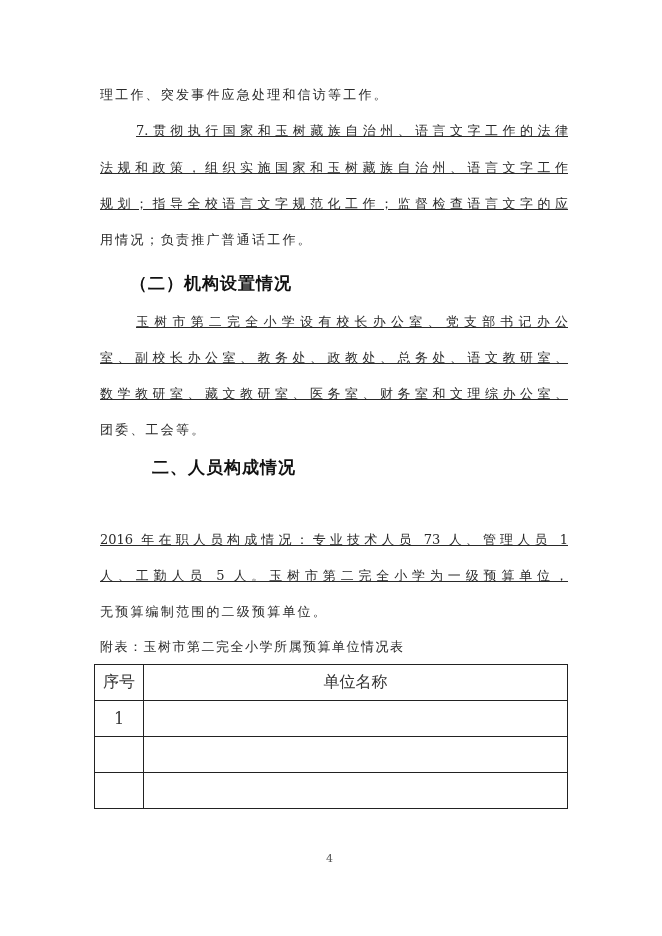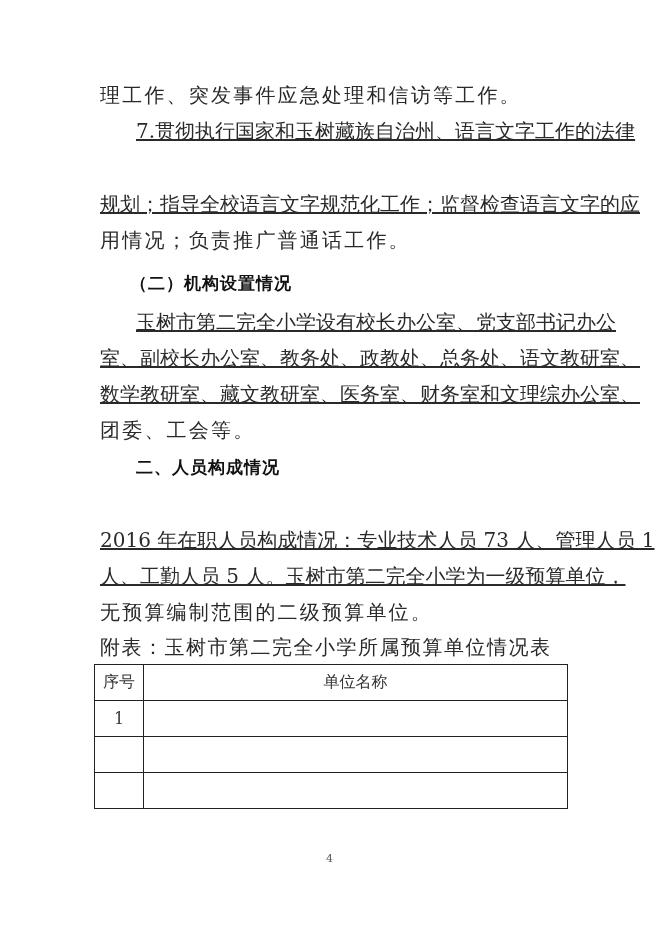--- a/index.html
+++ b/index.html
@@ -1,49 +1,50 @@
 <!DOCTYPE html>
 <html><head>
 <meta charset="utf-8">
 <style>
   html, body { margin: 0; padding: 0; background: #ffffff; }
   body { width: 662px; height: 936px; position: relative; overflow: hidden;
          font-family: "DejaVu Serif", "Liberation Serif", serif; color: #222; }
   .page { position: absolute; left: 0; top: 0; width: 662px; height: 936px; background: #fff; }
-  .line { position: absolute; left: 100px; width: 468px; font-size: 20px; line-height: 22px;
+  .line { position: absolute; left: 100px; width: 468px; font-size: 13px; line-height: 22px;
           white-space: nowrap; letter-spacing: 2.2px; color: #2a2a2a; }
   .indent { left: 136px; width: 432px; }
   .justify { text-align: justify; text-align-last: justify; letter-spacing: 0; text-decoration: underline; }
   .heading { font-family: "DejaVu Sans", "Liberation Sans", sans-serif; font-weight: bold;
              color: #111; letter-spacing: 1px; font-size: 17px; }
   table.units { position: absolute; left: 94px; top: 664px; width: 474px; border-collapse: collapse; }
   table.units td, table.units th { border: 1.5px solid #222; height: 35px; padding: 0;
              font-weight: normal; font-size: 16px; color: #333; text-align: center; }
   table.units .c1 { width: 48px; }
   .pageno { position: absolute; left: 326px; top: 852px; font-size: 11px; color: #555; }
 </style>
 </head>
 <body>
 
 <div class="page">
 
   <div class="line" style="top:84px">理工作、突发事件应急处理和信访等工作。</div>
 
   <div class="line indent justify" style="top:120px">7.贯彻执行国家和玉树藏族自治州、语言文字工作的法律</div>
+  <div class="line justify" style="top:157px">法规和政策，组织实施国家和玉树藏族自治州、语言文字工作</div>
   <div class="line justify" style="top:193px">规划；指导全校语言文字规范化工作；监督检查语言文字的应</div>
   <div class="line" style="top:229px">用情况；负责推广普通话工作。</div>
 
   <div class="line heading" style="top:272px; left:130px;">（二）机构设置情况</div>
 
   <div class="line indent justify" style="top:311px">玉树市第二完全小学设有校长办公室、党支部书记办公</div>
   <div class="line justify" style="top:347px">室、副校长办公室、教务处、政教处、总务处、语文教研室、</div>
   <div class="line justify" style="top:383px">数学教研室、藏文教研室、医务室、财务室和文理综办公室、</div>
   <div class="line" style="top:419px">团委、工会等。</div>
 
-  <div class="line heading" style="top:456px; left:136px;">二、人员构成情况</div>
+  <div class="line heading" style="top:456px; left:152px;">二、人员构成情况</div>
 
   <div class="line justify" style="top:529px">2016 年在职人员构成情况：专业技术人员 73 人、管理人员 1</div>
   <div class="line justify" style="top:565px">人、工勤人员 5 人。玉树市第二完全小学为一级预算单位，</div>
   <div class="line" style="top:601px">无预算编制范围的二级预算单位。</div>
 
   <div class="line" style="top:636px; letter-spacing:1.5px;">附表：玉树市第二完全小学所属预算单位情况表</div>
 
   <table class="units">
     <tbody>
         <tr>

